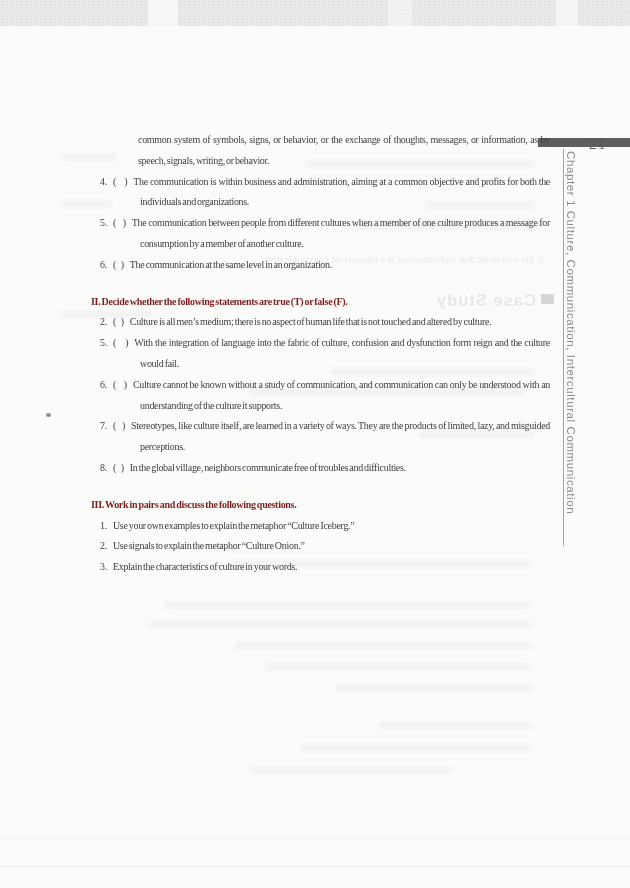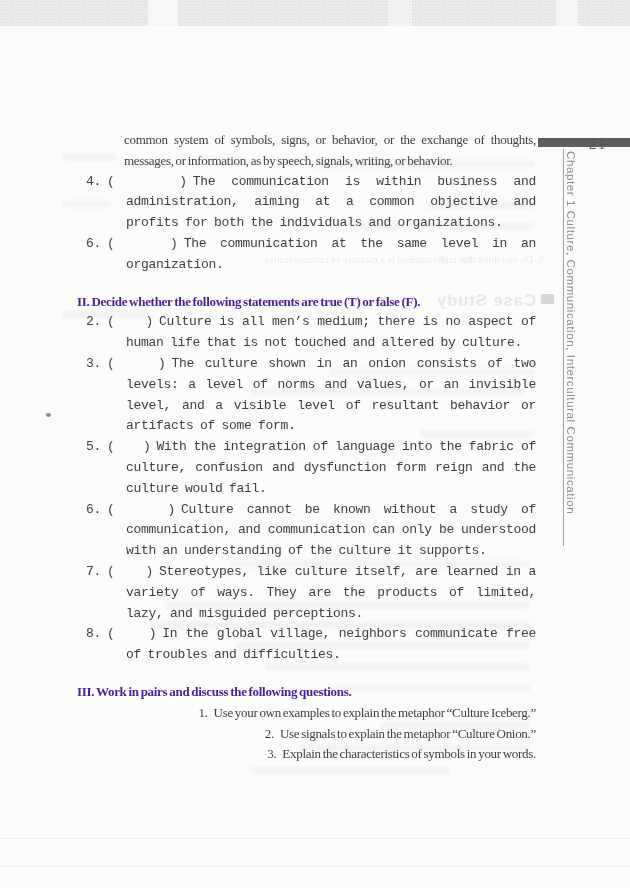--- a/index.html
+++ b/index.html
@@ -15,29 +15,29 @@
   
   .dark-bar{position:absolute;left:538px;top:138px;width:92px;height:9px;background:#5e5e5e;}
   
   .page-number{position:absolute;left:589px;top:136px;font-family:Liberation Serif, serif;
                font-size:15px;color:#565656;letter-spacing:1.5px;}
   .sidebar-rule{position:absolute;left:563px;top:149px;width:1px;height:397px;background:#a2a2a2;}
   .sidebar-title{position:absolute;left:565px;top:151px;writing-mode:vertical-rl;
                  font-family:"Liberation Sans",sans-serif;font-size:11.5px;color:#8b8b8b;
                  letter-spacing:.6px;white-space:nowrap;}
   
-  .content{position:absolute;left:86px;top:130px;width:450px;font-size:13px;line-height:20.8px;
+  .content{position:absolute;left:100px;top:130px;width:450px;font-size:10px;line-height:20.8px;
            color:#3e3e3e;text-align:justify;letter-spacing:-.3px;word-spacing:-1px;}
   .content p{margin:0;}
   .cont{padding-left:38px;}
-  .item{padding-left:40px;text-indent:-40px;font-family:Liberation Mono, monospace;}
-  .q-item{padding-left:18px;text-indent:-18px;text-align:right;}
+  .item{padding-left:40px;text-indent:-40px;}
+  .q-item{padding-left:18px;text-indent:-18px;text-align:left;}
   .num{margin-right:6px;}
   .brk{margin-right:6px;}
-  .sec-head{margin:16px 0 0 -9px !important;font-weight:bold;color:#4c1d95;}
+  .sec-head{margin:16px 0 0 -9px !important;font-weight:bold;color:#7f1d1d;}
   
   .bleed{position:absolute;transform:scaleX(-1);color:#6b6b6b;opacity:.13;filter:blur(.4px);
          white-space:nowrap;font-size:10.5px;}
   .bleed-q{right:86px;top:254px;}
   .bleed-case{right:94px;top:291px;font-family:"Liberation Sans",sans-serif;font-size:16.5px;
               font-weight:bold;letter-spacing:1px;opacity:.15;color:#777;}
   .bleed-square{position:absolute;left:541px;top:294px;width:13px;height:10px;background:#8a8a8a;opacity:.32;}
   .smudge{position:absolute;height:8px;background:#8a8a8a;opacity:.07;filter:blur(1.6px);border-radius:3px;}
   .ink-speck{position:absolute;left:46px;top:413px;width:5px;height:4px;background:#6f6f6f;
              border-radius:50%;opacity:.8;}
@@ -58,38 +58,38 @@
 
   <div class="page-number">21</div>
   <div class="sidebar-rule"></div>
   <div class="sidebar-title">Chapter 1 Culture, Communication, Intercultural Communication</div>
 
   <div class="content">
     <p class="cont">common system of symbols, signs, or behavior, or the exchange of thoughts, messages, or information, as by speech, signals, writing, or behavior.</p>
 
     <div>
         <p class="item"><span class="num">4.</span><span class="brk">(&nbsp;&nbsp;&nbsp;&nbsp;)</span><span class="txt">The communication is within business and administration, aiming at a common objective and profits for both the individuals and organizations.</span></p>
+        <p class="item"><span class="num">5.</span><span class="brk">(&nbsp;&nbsp;&nbsp;&nbsp;)</span><span class="txt">The communication between people from different cultures when a member of one culture produces a message for consumption by a member of another culture.</span></p>
         <p class="item"><span class="num">6.</span><span class="brk">(&nbsp;&nbsp;&nbsp;&nbsp;)</span><span class="txt">The communication at the same level in an organization.</span></p>
       </div>
 
     <p class="sec-head">II. Decide whether the following statements are true (T) or false (F).</p>
     <div>
         <p class="item"><span class="num">2.</span><span class="brk">(&nbsp;&nbsp;&nbsp;&nbsp;)</span><span class="txt">Culture is all men’s medium; there is no aspect of human life that is not touched and altered by culture.</span></p>
-        <p class="item"><span class="num">3.</span><span class="brk">(&nbsp;&nbsp;&nbsp;&nbsp;)</span><span class="txt">The culture shown in an onion consists of two levels: a level of norms and values, or an invisible level, and a visible level of resultant behavior or artifacts of some form.</span></p>
         <p class="item"><span class="num">5.</span><span class="brk">(&nbsp;&nbsp;&nbsp;&nbsp;)</span><span class="txt">With the integration of language into the fabric of culture, confusion and dysfunction form reign and the culture would fail.</span></p>
         <p class="item"><span class="num">6.</span><span class="brk">(&nbsp;&nbsp;&nbsp;&nbsp;)</span><span class="txt">Culture cannot be known without a study of communication, and communication can only be understood with an understanding of the culture it supports.</span></p>
         <p class="item"><span class="num">7.</span><span class="brk">(&nbsp;&nbsp;&nbsp;&nbsp;)</span><span class="txt">Stereotypes, like culture itself, are learned in a variety of ways. They are the products of limited, lazy, and misguided perceptions.</span></p>
         <p class="item"><span class="num">8.</span><span class="brk">(&nbsp;&nbsp;&nbsp;&nbsp;)</span><span class="txt">In the global village, neighbors communicate free of troubles and difficulties.</span></p>
       </div>
 
     <p class="sec-head">III. Work in pairs and discuss the following questions.</p>
     <div>
         <p class="q-item"><span class="num">1.</span><span class="txt">Use your own examples to explain the metaphor “Culture Iceberg.”</span></p>
         <p class="q-item"><span class="num">2.</span><span class="txt">Use signals to explain the metaphor “Culture Onion.”</span></p>
-        <p class="q-item"><span class="num">3.</span><span class="txt">Explain the characteristics of symbols in your words.</span></p>
+        <p class="q-item"><span class="num">3.</span><span class="txt">Explain the characteristics of culture in your words.</span></p>
       </div>
   </div>
 
   <div class="bleed bleed-q">6. Do you think that understanding is a measure of communicative</div>
   <div class="bleed bleed-case">Case Study</div>
   <div class="bleed-square"></div>
 
   <div class="ink-speck"></div>
   <div class="scan-line" style="top:838px"></div>
   <div class="scan-line" style="top:866px"></div>

